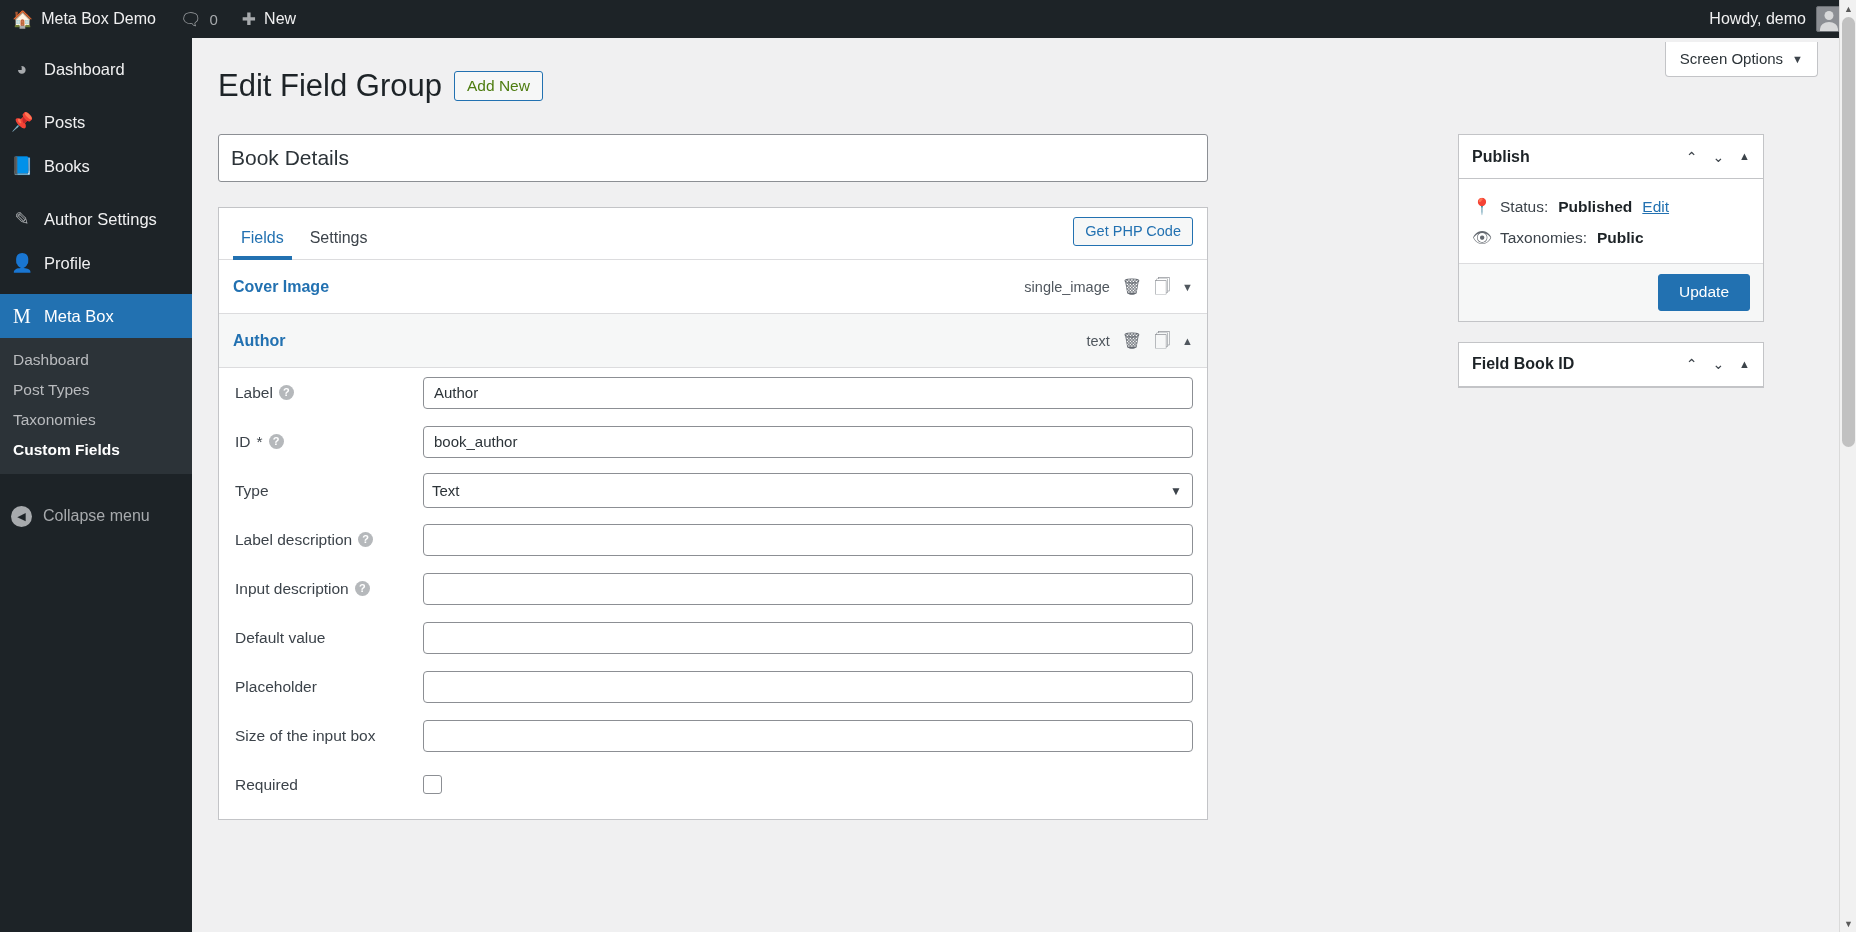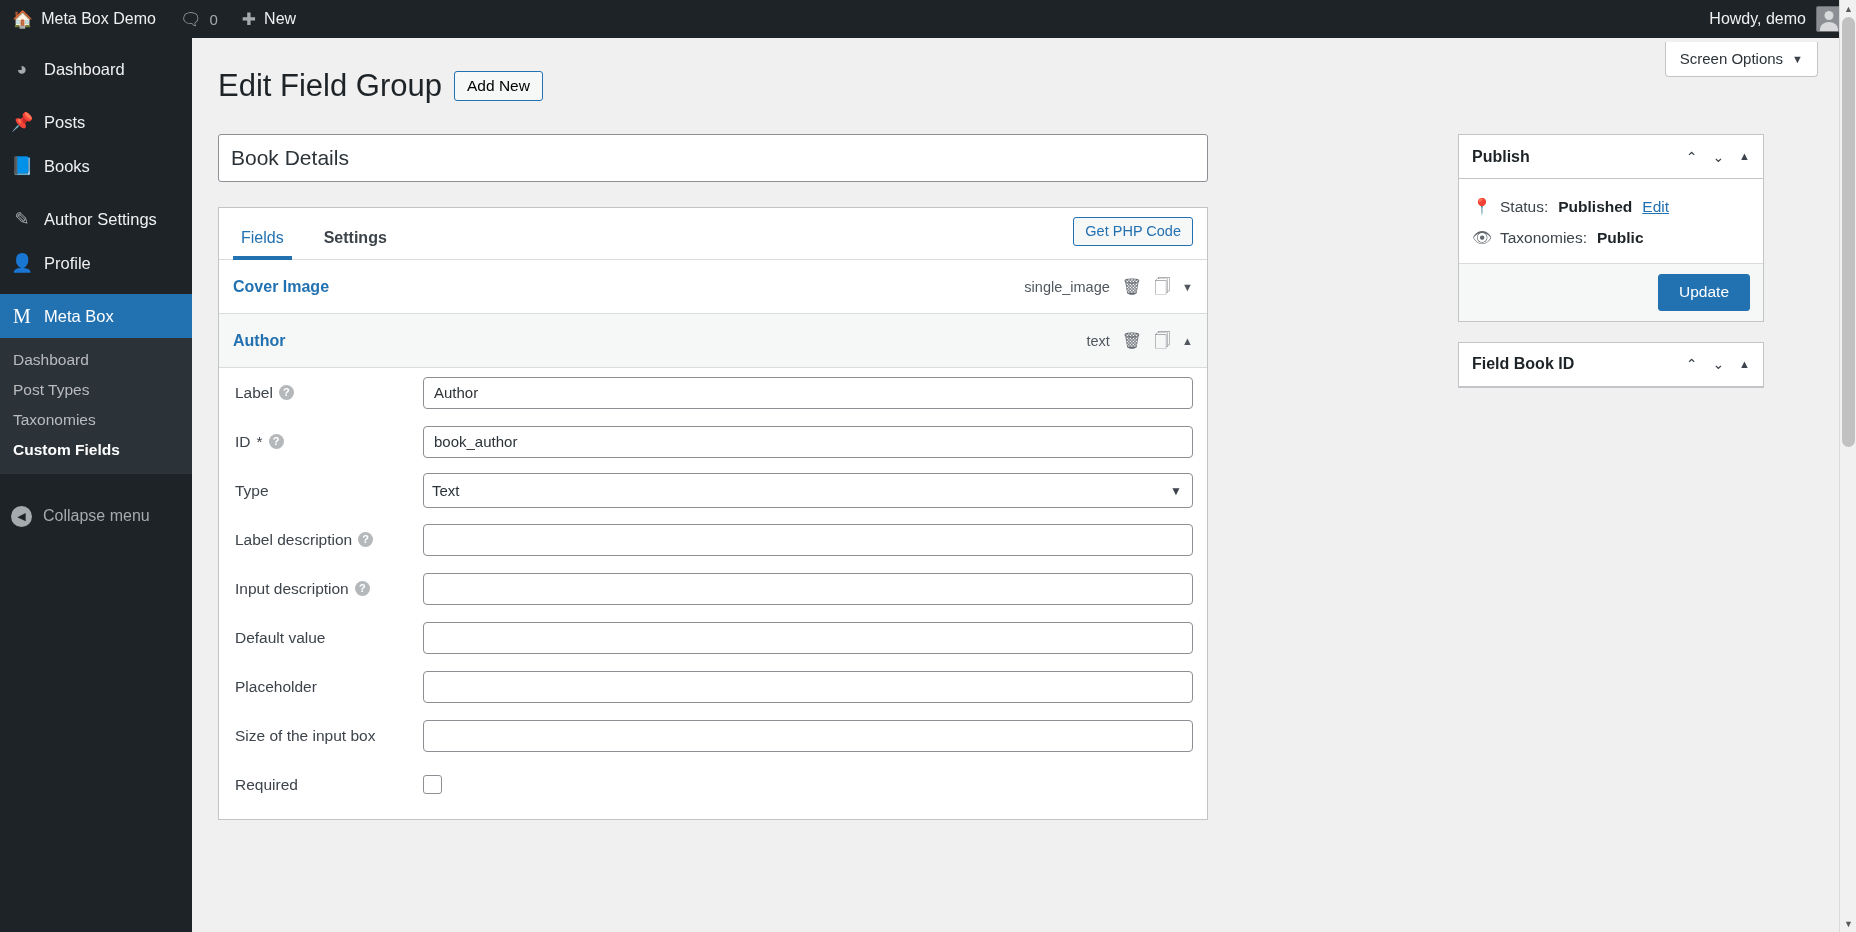--- a/index.html
+++ b/index.html
@@ -115,21 +115,21 @@
 
   .page-head {
     display: flex; align-items: center; gap: 12px;
     padding: 28px 0 0 26px;
   }
   #page-title {
     font-size: 31px; font-weight: 400; color: #1d2327;
     margin: 0; line-height: 1.3;
   }
   #add-new-btn {
-    background: #f6f7f7; border: 1px solid #2271b1; color: #000000;
+    background: #f6f7f7; border: 1px solid #2271b1; color: #4d7c0f;
     border-radius: 3px; padding: 6px 12px 7px;
     font-size: 15.5px; cursor: pointer; line-height: 1;
   }
 
   #main-col {
     position: absolute; left: 26px; top: 96px;
     width: 990px;
   }
   #title-input {
     width: 100%; height: 48px;
@@ -146,21 +146,21 @@
   #tabbar {
     display: flex; align-items: flex-end;
     border-bottom: 1px solid #dcdcde;
     padding: 0 14px; height: 52px;
     position: relative;
   }
   .mb-tab {
     font-size: 16px; padding: 0 8px 13px; cursor: pointer;
     color: #3c434a; position: relative; line-height: 1;
   }
-  .mb-tab + .mb-tab { margin-left: 24px; font-weight: bold; }
+  .mb-tab + .mb-tab { margin-left: 10px; }
   .mb-tab.active { color: #2271b1; }
   .mb-tab.active::after {
     content: ""; position: absolute; left: 0; right: 0; bottom: -1px;
     height: 4px; background: #2271b1;
   }
   #get-php-btn {
     position: absolute; right: 14px; bottom: 13px;
     background: #f6f7f7; border: 1px solid #2271b1; color: #2271b1;
     border-radius: 3px; padding: 6px 11px 7px;
     font-size: 14.5px; cursor: pointer; line-height: 1;

